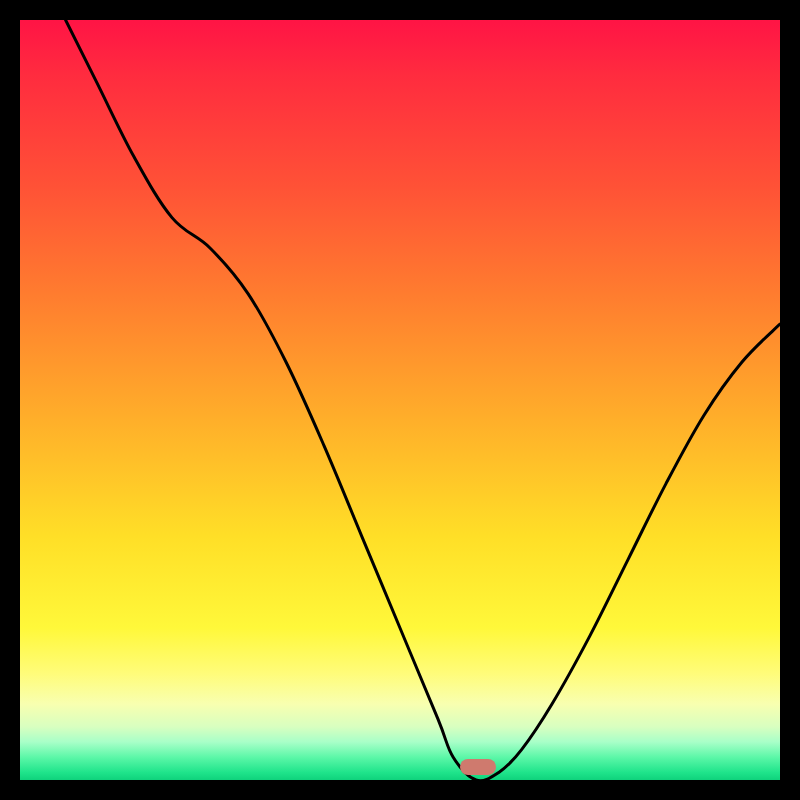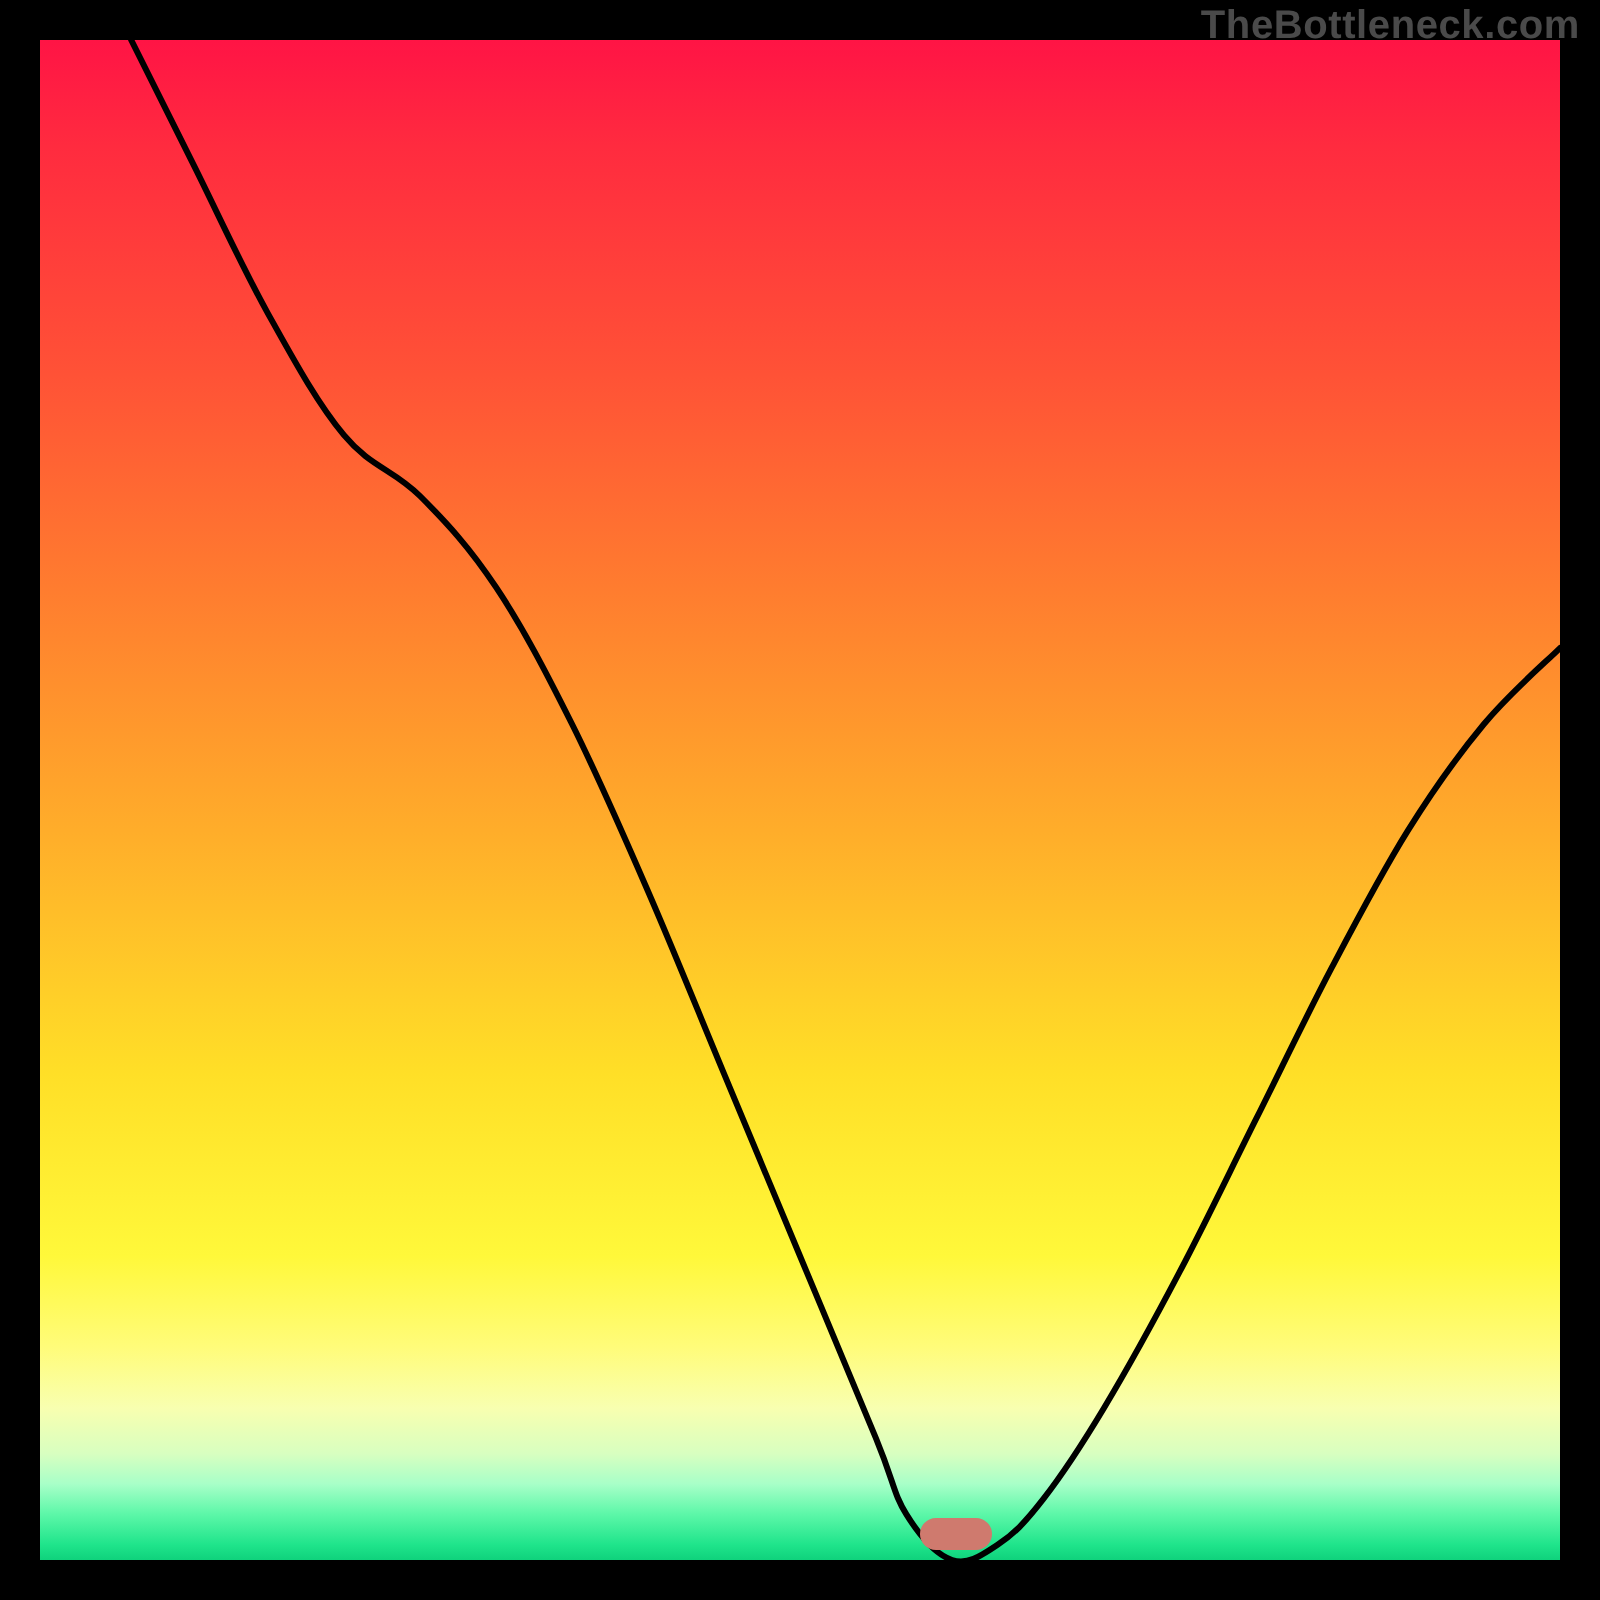--- a/index.html
+++ b/index.html
@@ -62,21 +62,20 @@
   .marker {
     position: absolute;
     background: #cf7a6e;
     border-radius: 10px;
   }
 </style>
 </head>
 <body>
 
 <div class="frame">
-  <div class="attribution">TheBottleneck.com</div>
 
   <div class="plot">
     <svg class="curve" viewBox="0 0 760 760" preserveAspectRatio="none">
       <path id="curve-path" fill="none" stroke="#000000" stroke-width="3" stroke-linecap="round" stroke-linejoin="round" d="M 45.6 0.0 C 50.9 10.6, 64.0 36.9, 76.0 60.8 C 88.0 84.7, 100.7 112.9, 114.0 136.8 C 127.3 160.7, 138.7 181.6, 152.0 197.6 C 165.3 213.6, 176.7 214.7, 190.0 228.0 C 203.3 241.3, 214.7 253.6, 228.0 273.6 C 241.3 293.5, 252.7 315.4, 266.0 342.0 C 279.3 368.6, 290.7 395.0, 304.0 425.6 C 317.3 456.2, 328.7 484.9, 342.0 516.8 C 355.3 548.7, 366.7 576.1, 380.0 608.0 C 393.3 639.9, 408.7 676.6, 418.0 699.2 C 427.3 721.8, 426.6 726.6, 433.2 737.2 C 439.8 747.8, 448.0 757.3, 456.0 760.0 C 464.0 762.7, 470.8 757.7, 478.8 752.4 C 486.8 747.1, 492.3 741.6, 501.6 729.6 C 510.9 717.6, 520.0 704.0, 532.0 684.0 C 544.0 664.0, 556.7 640.9, 570.0 615.6 C 583.3 590.3, 594.7 566.2, 608.0 539.6 C 621.3 513.0, 632.7 488.9, 646.0 463.6 C 659.3 438.3, 670.7 416.5, 684.0 395.2 C 697.3 373.9, 708.7 358.0, 722.0 342.0 C 735.3 326.0, 753.4 310.6, 760.0 304.0"></path>
     </svg>
     <div id="min-marker" class="marker" style="left: 440px; top: 739px; width: 36px; height: 16px; background: rgb(207, 122, 110);"></div>
   </div>
 </div>
 
 </body></html>

